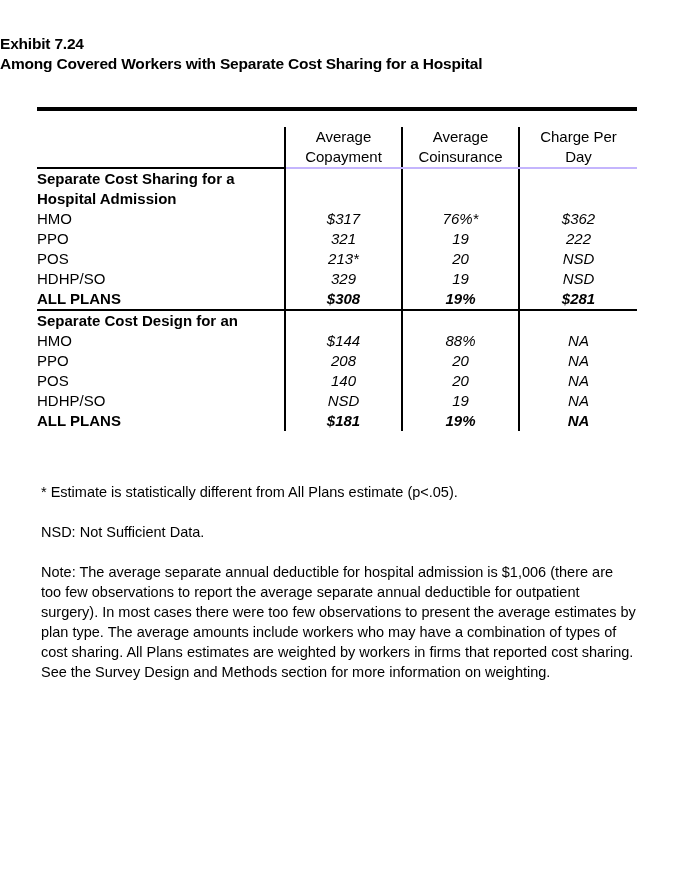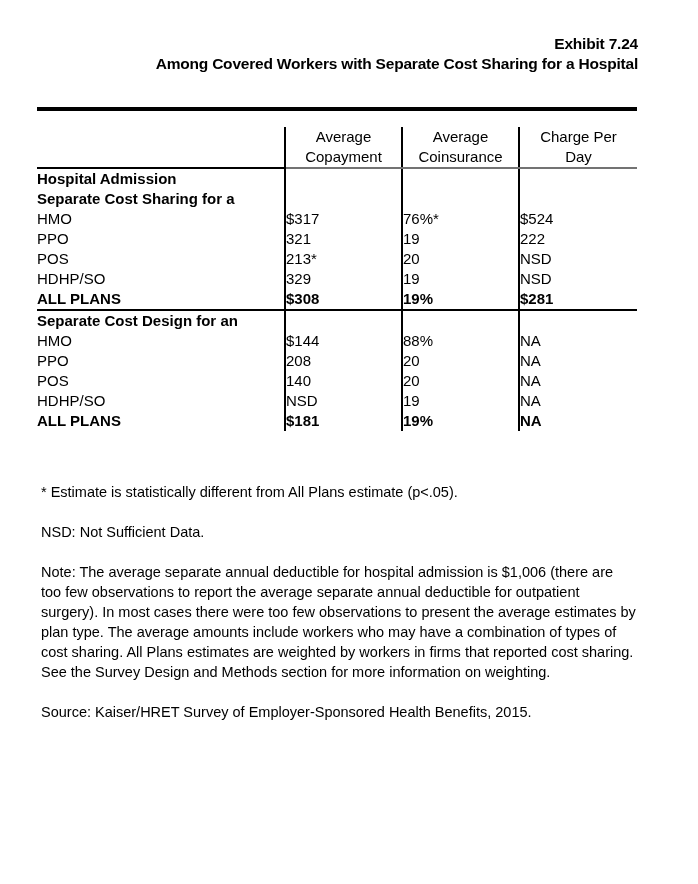--- a/index.html
+++ b/index.html
@@ -1,31 +1,31 @@
 <!DOCTYPE html>
 <html><head>
 <meta charset="utf-8">
 <style>
   html, body { margin: 0; padding: 0; background: #ffffff; }
   body { width: 698px; height: 884px; position: relative; font-family: "Liberation Sans", sans-serif; color: #000; overflow: hidden; }
-  .title-block { position: absolute; top: 34px; left: 0; width: 638px; text-align: right; font-weight: bold; font-size: 15.5px; line-height: 20px; letter-spacing: -0.2px; }
+  .title-block { position: absolute; top: 34px; left: 0; width: 638px; text-align: left; font-weight: bold; font-size: 15.5px; line-height: 20px; letter-spacing: -0.2px; }
   .title-block div { white-space: nowrap; }
   .thick-rule { position: absolute; left: 37px; top: 107px; width: 600px; height: 4px; background: #000; }
   table.exhibit { position: absolute; left: 37px; top: 127px; border-collapse: collapse; font-size: 15px; }
   table.exhibit td, table.exhibit th { padding: 0; height: 20px; line-height: 20px; }
   col.c0 { width: 248px; }
   col.c1 { width: 117px; }
   col.c2 { width: 117px; }
   col.c3 { width: 118px; }
   th { font-weight: normal; text-align: center; vertical-align: bottom; }
   .vline { border-left: 2px solid #000; }
-  .hdr-row th { border-bottom: 2px solid #737373; }
+  .hdr-row th { border-bottom: 2px solid #c4b5fd; }
   .hdr-row th.blank { border-bottom: 2px solid #000; }
   .hdr-row th span { display: block; }
-  td.num { text-align: left; }
+  td.num { text-align: center; font-style: italic; }
   td.label-section { font-weight: bold; padding-left: 2px; }
   td.label-plan { padding-left: 14px; }
   td.label-total { font-weight: bold; padding-left: 2px; }
   tr.total td { font-weight: bold; }
   tr.sep td { border-bottom: 2px solid #000; }
   .notes { position: absolute; left: 41px; top: 482px; width: 600px; font-size: 14.5px; line-height: 20px; }
   .notes p { margin: 0 5px 20px 0; }
 </style>
 </head>
 <body>
@@ -55,36 +55,36 @@
         <span>Coinsurance</span>
       </th>
       <th class="vline">
         <span>Charge Per</span>
         <span>Day</span>
       </th>
     </tr>
   </thead>
   <tbody id="table-body">
       <tr>
-        <td class="label-section">Hospital Admission</td>
+        <td class="label-section">Separate Cost Sharing for a</td>
         <td class="vline"></td>
         <td class="vline"></td>
         <td class="vline"></td>
       </tr>
       <tr>
-        <td class="label-section">Separate Cost Sharing for a</td>
+        <td class="label-section">Hospital Admission</td>
         <td class="vline"></td>
         <td class="vline"></td>
         <td class="vline"></td>
       </tr>
       <tr>
         <td class="label-plan">HMO</td>
         <td class="num vline">$317</td>
         <td class="num vline">76%*</td>
-        <td class="num vline">$524</td>
+        <td class="num vline">$362</td>
       </tr>
       <tr>
         <td class="label-plan">PPO</td>
         <td class="num vline">321</td>
         <td class="num vline">19</td>
         <td class="num vline">222</td>
       </tr>
       <tr>
         <td class="label-plan">POS</td>
         <td class="num vline">213*</td>
@@ -139,14 +139,13 @@
         <td class="num vline">19%</td>
         <td class="num vline">NA</td>
       </tr>
     </tbody>
 </table>
 
 <div class="notes">
   <p>* Estimate is statistically different from All Plans estimate (p&lt;.05).</p>
   <p>NSD: Not Sufficient Data.</p>
   <p>Note: The average separate annual deductible for hospital admission is $1,006 (there are too few observations to report the average separate annual deductible for outpatient surgery).  In most cases there were too few observations to present the average estimates by plan type.  The average amounts include workers who may have a combination of types of cost sharing.  All Plans estimates are weighted by workers in firms that reported cost sharing.  See the Survey Design and Methods section for more information on weighting.</p>
-  <p>Source: Kaiser/HRET Survey of Employer-Sponsored Health Benefits, 2015.</p>
 </div>
 
 </body></html>

